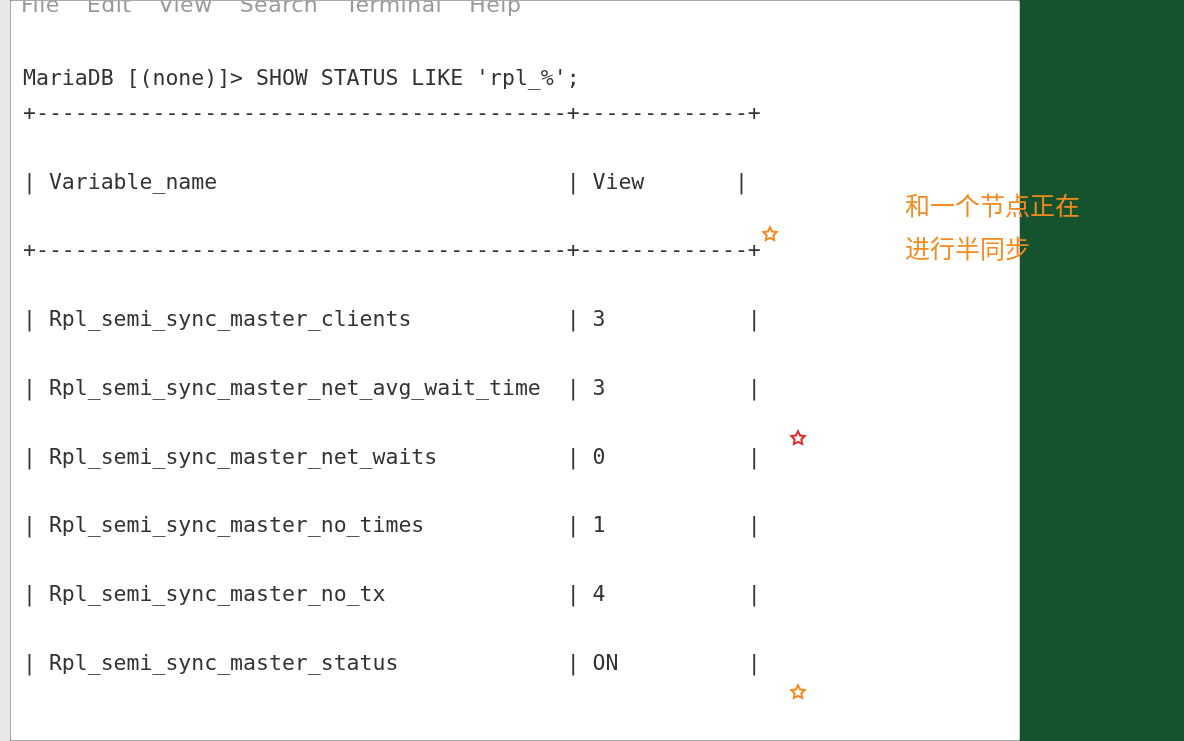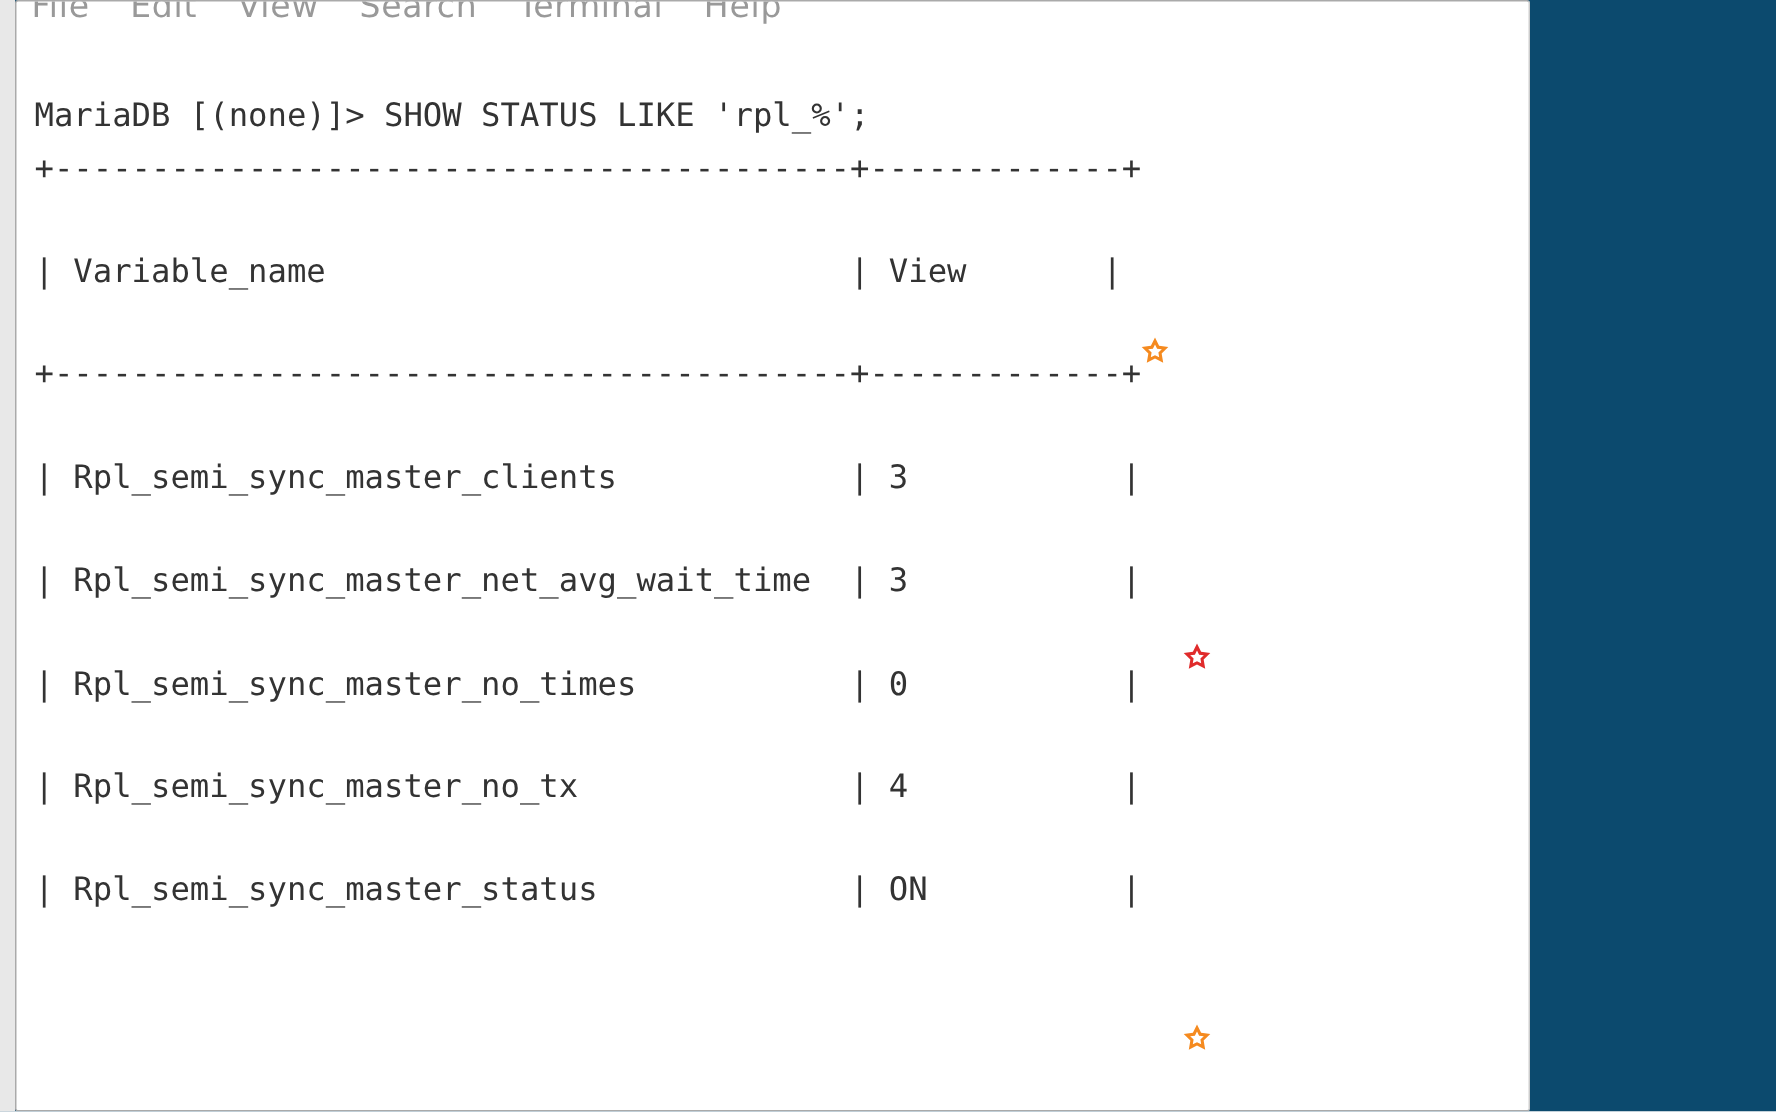--- a/index.html
+++ b/index.html
@@ -9,21 +9,21 @@
       background: #ffffff;
       width: 1184px;
       height: 741px;
       overflow: hidden;
       color: #333333;
     }
     .page {
       position: relative;
       width: 100%;
       height: 100%;
-      background: #0c4a6e;
+      background: #14532d;
       padding: 0;
     }
     .left-stripe {
       position: absolute;
       left: 0;
       top: 0;
       width: 10px;
       height: 100%;
       background: #e8e8e8;
     }
@@ -104,21 +104,22 @@
       <span>Help</span>
     </div>
 
     <div class="term-content">
 <span class="prompt-line"><span>MariaDB [(none)]&gt; </span><span>SHOW STATUS LIKE 'rpl_%';</span></span>
 <span class="divider">+-----------------------------------------+-------------+</span>
 <span class="table-row">| Variable_name                           | View       |</span>
 <span class="divider">+-----------------------------------------+-------------+</span>
 <span class="table-row">| Rpl_semi_sync_master_clients            | 3           |</span>
 <span class="table-row">| Rpl_semi_sync_master_net_avg_wait_time  | 3           |</span>
-<span class="table-row">| Rpl_semi_sync_master_no_times           | 0           |</span>
+<span class="table-row">| Rpl_semi_sync_master_net_waits          | 0           |</span>
+<span class="table-row">| Rpl_semi_sync_master_no_times           | 1           |</span>
 <span class="table-row">| Rpl_semi_sync_master_no_tx              | 4           |</span>
 <span class="table-row">| Rpl_semi_sync_master_status             | ON          |</span>
 
 
 
 
 
 
 
 
@@ -138,13 +139,17 @@
           </svg>
       </span>
       <span class="star star-orange star3">
         <svg viewBox="0 0 24 24">
             <path d="M12 2.5l2.35 4.76 5.25.76-3.8 3.7.9 5.23L12 14.5l-4.7 2.45.9-5.23-3.8-3.7 5.25-.76L12 2.5z M12 6.5l-1.2 2.43-2.68.39 1.94 1.89-.46 2.67L12 12.7l2.4 1.18-.46-2.67 1.94-1.89-2.68-.39L12 6.5z"></path>
           </svg>
       </span>
     </div>
   </div>
 
+  <div class="annotation">
+    <div>和一个节点正在</div>
+    <div>进行半同步</div>
+  </div>
 </div>
 
 </body></html>

